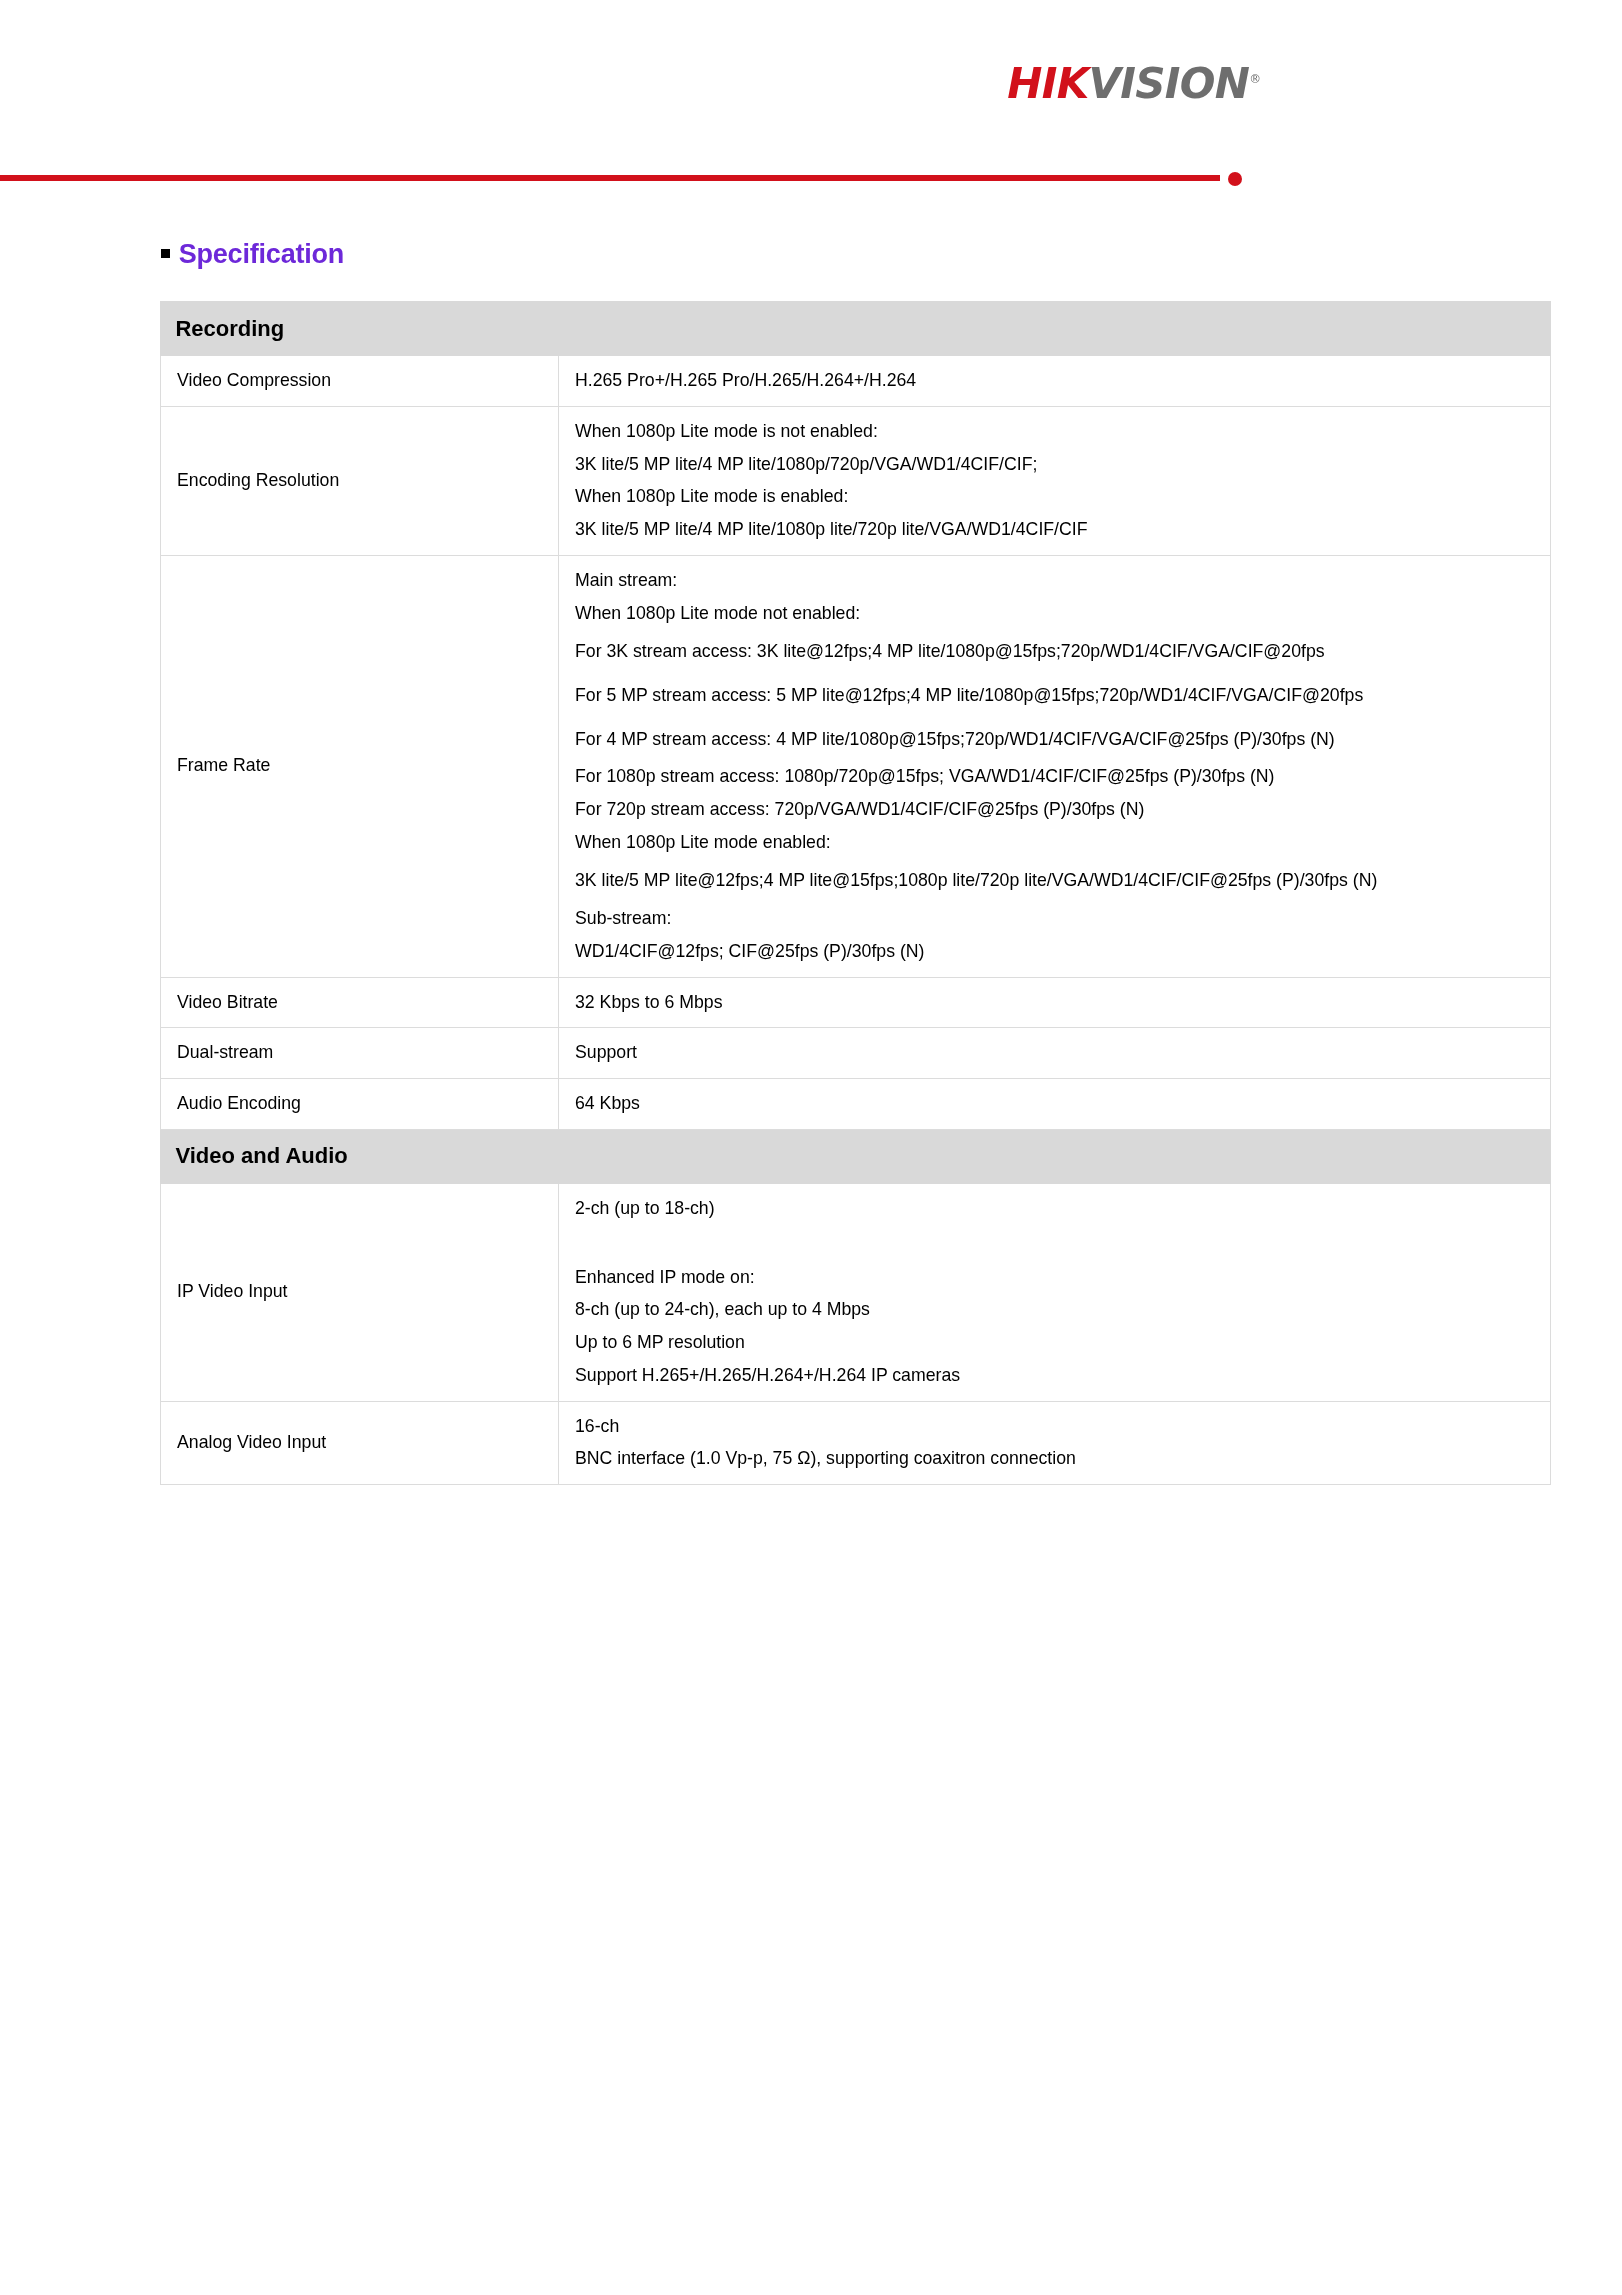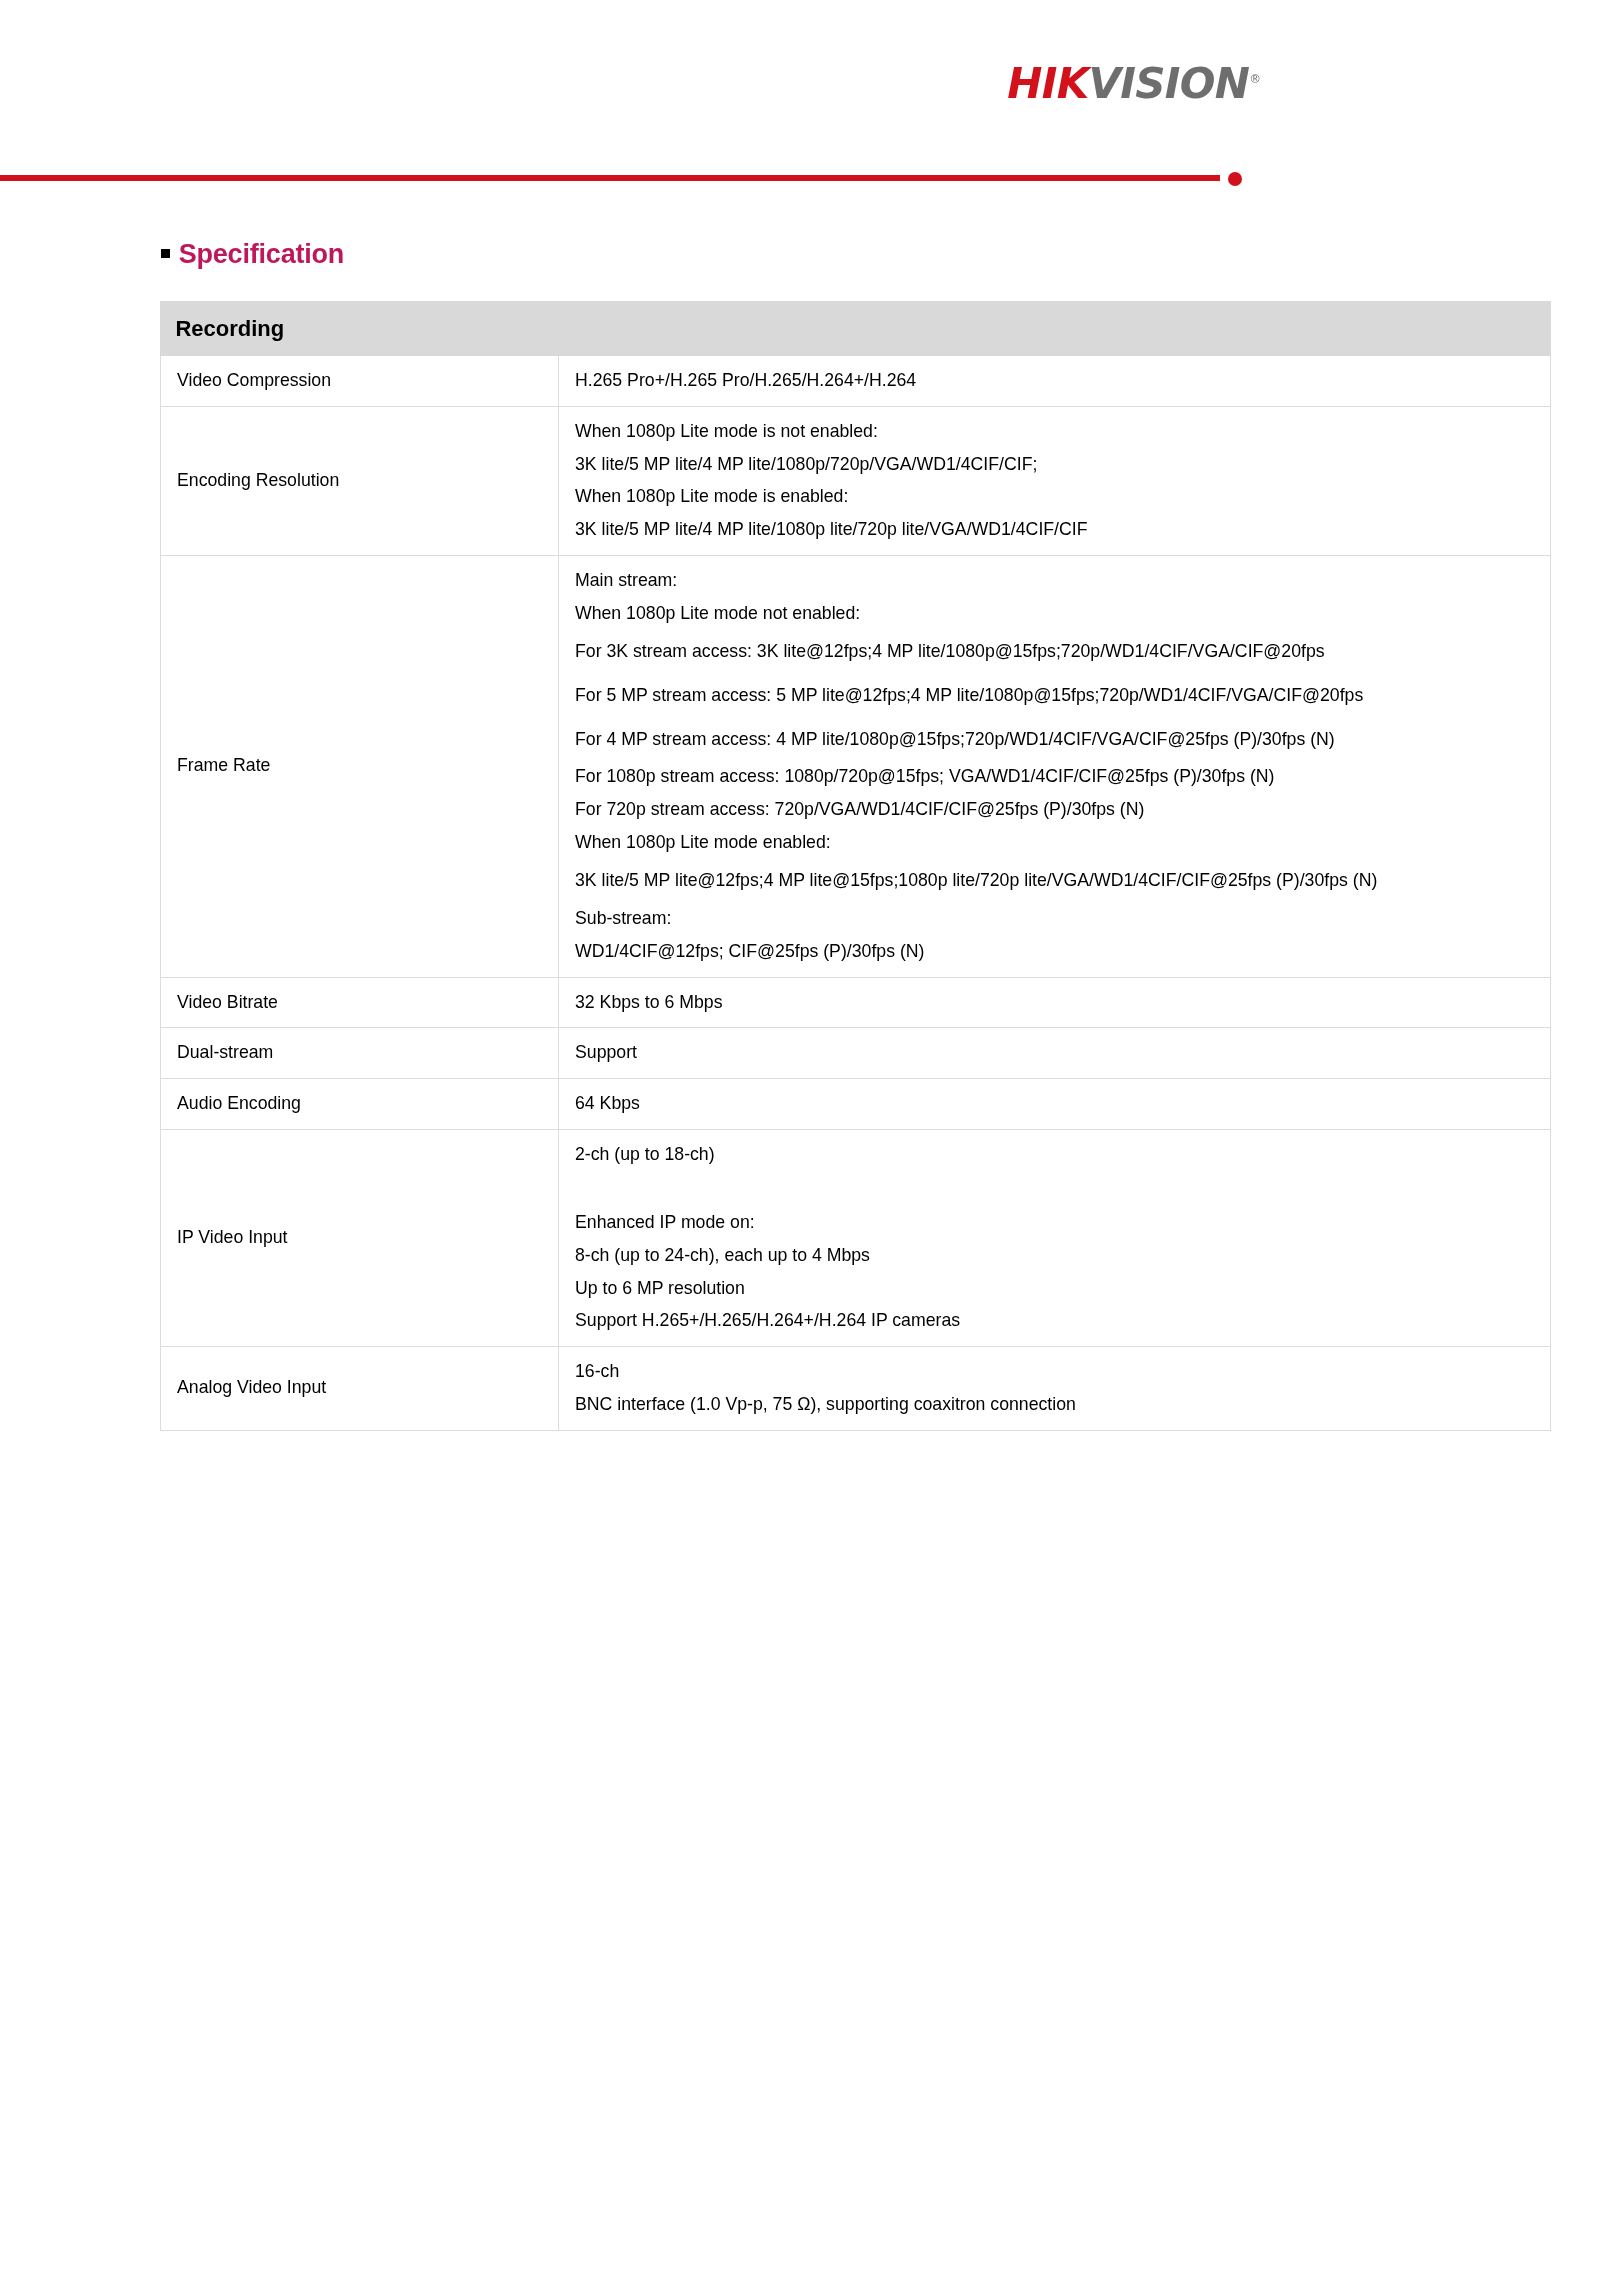--- a/index.html
+++ b/index.html
@@ -65,21 +65,21 @@
   }
 
   
   .page-heading {
     position: absolute;
     left: 161px;
     top: 239px;
     font-size: 27px;
     font-weight: bold;
     letter-spacing: -0.2px;
-    color: #be185d;
+    color: #6d28d9;
     white-space: nowrap;
   }
   .heading-bullet {
     display: inline-block;
     width: 8.5px;
     height: 8.5px;
     background: #000000;
     vertical-align: middle;
     margin-right: 9.2px;
     position: relative;
@@ -231,20 +231,23 @@
 
     <tr>
       <td class="cell-label">Audio Encoding</td>
       <td class="cell-value">
         <div class="lines">
           <p>64 Kbps</p>
         </div>
       </td>
     </tr>
 
+    <tr class="section-row">
+      <td colspan="2">Video and Audio</td>
+    </tr>
 
     <tr>
       <td class="tall-label">IP Video Input</td>
       <td class="cell-value">
         <div class="lines">
           <p>2-ch (up to 18-ch)</p>
           <p class="spacer"></p>
           <p>Enhanced IP mode on:</p>
           <p>8-ch (up to 24-ch), each up to 4 Mbps</p>
           <p>Up to 6 MP resolution</p>

